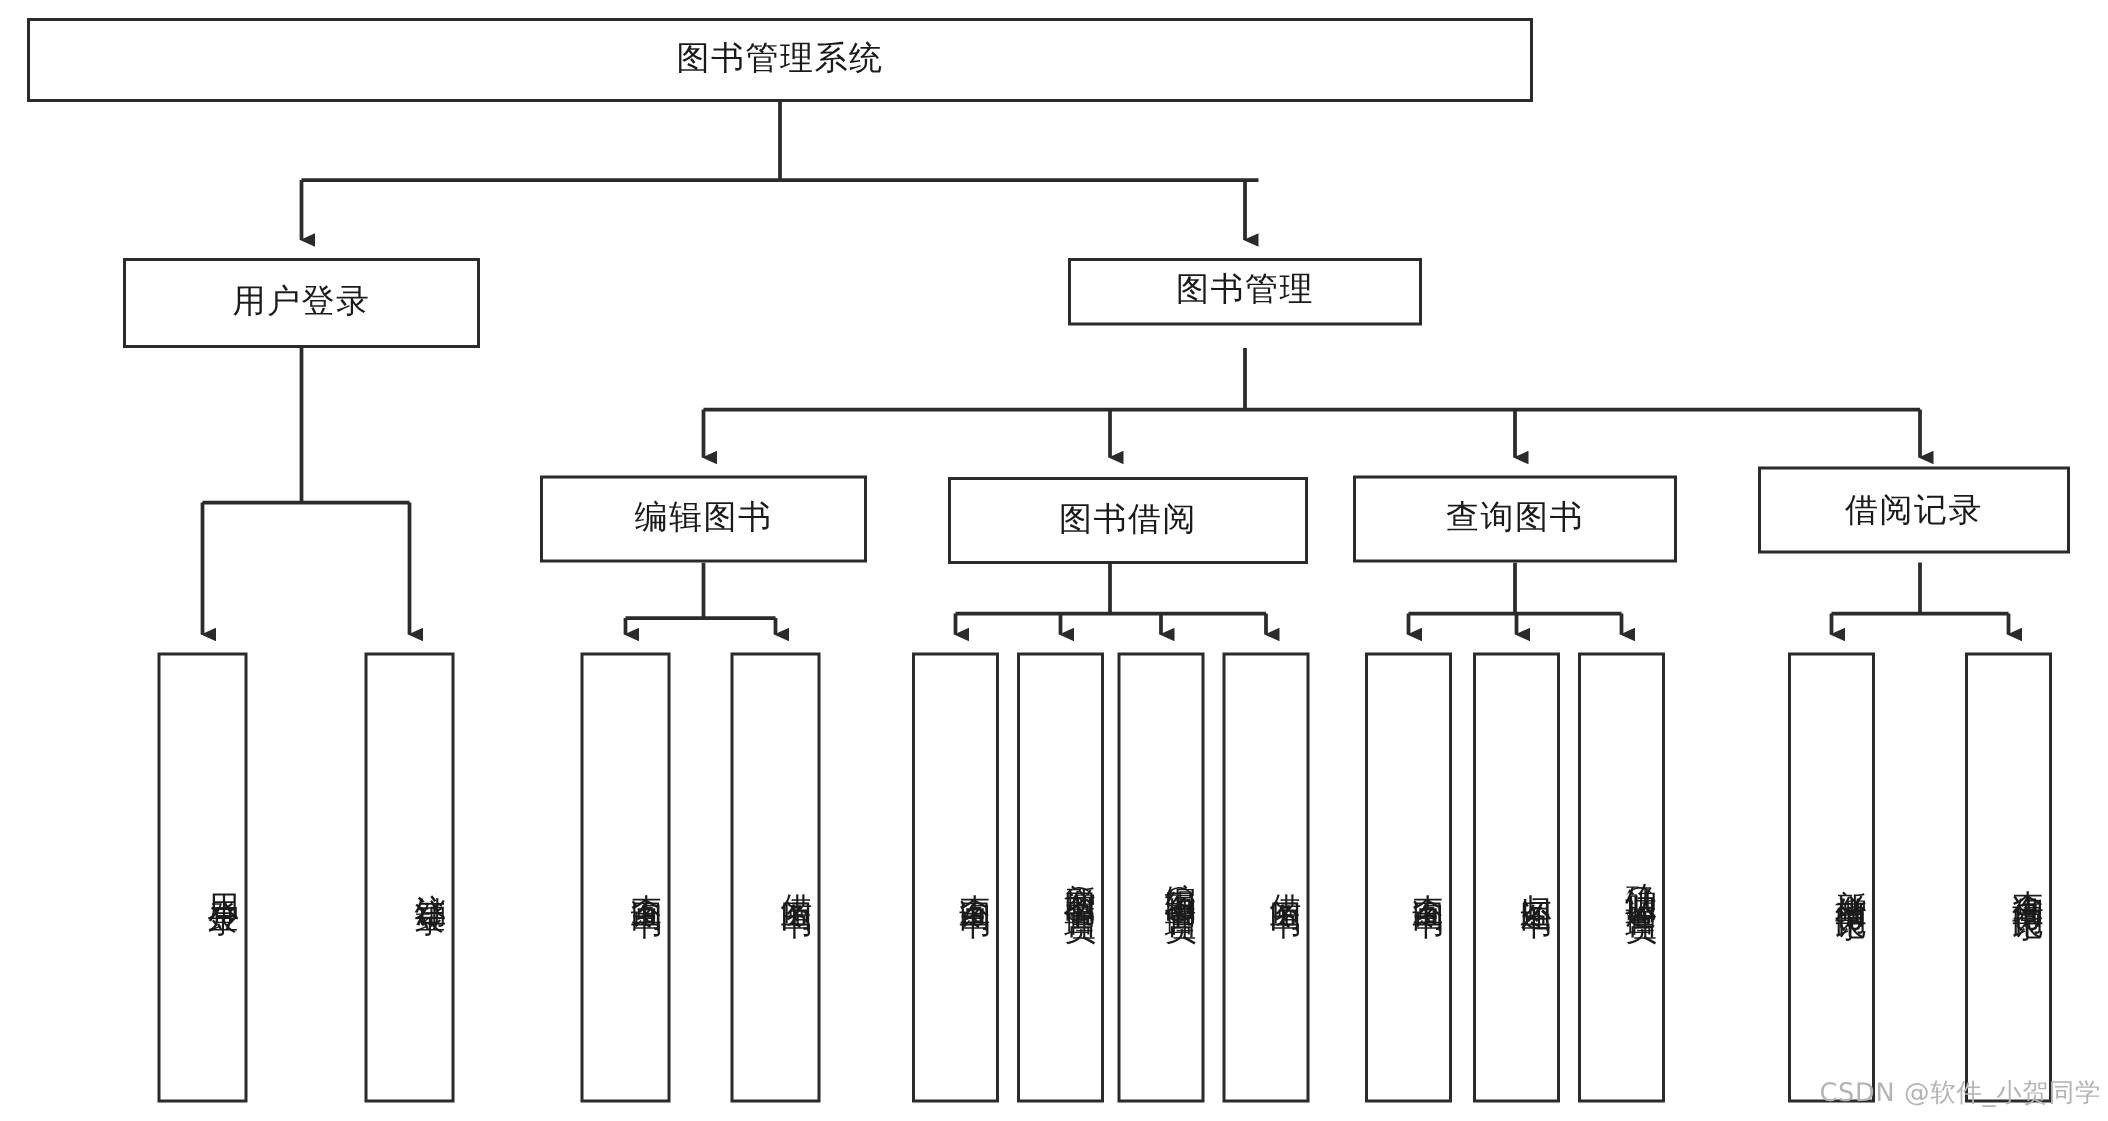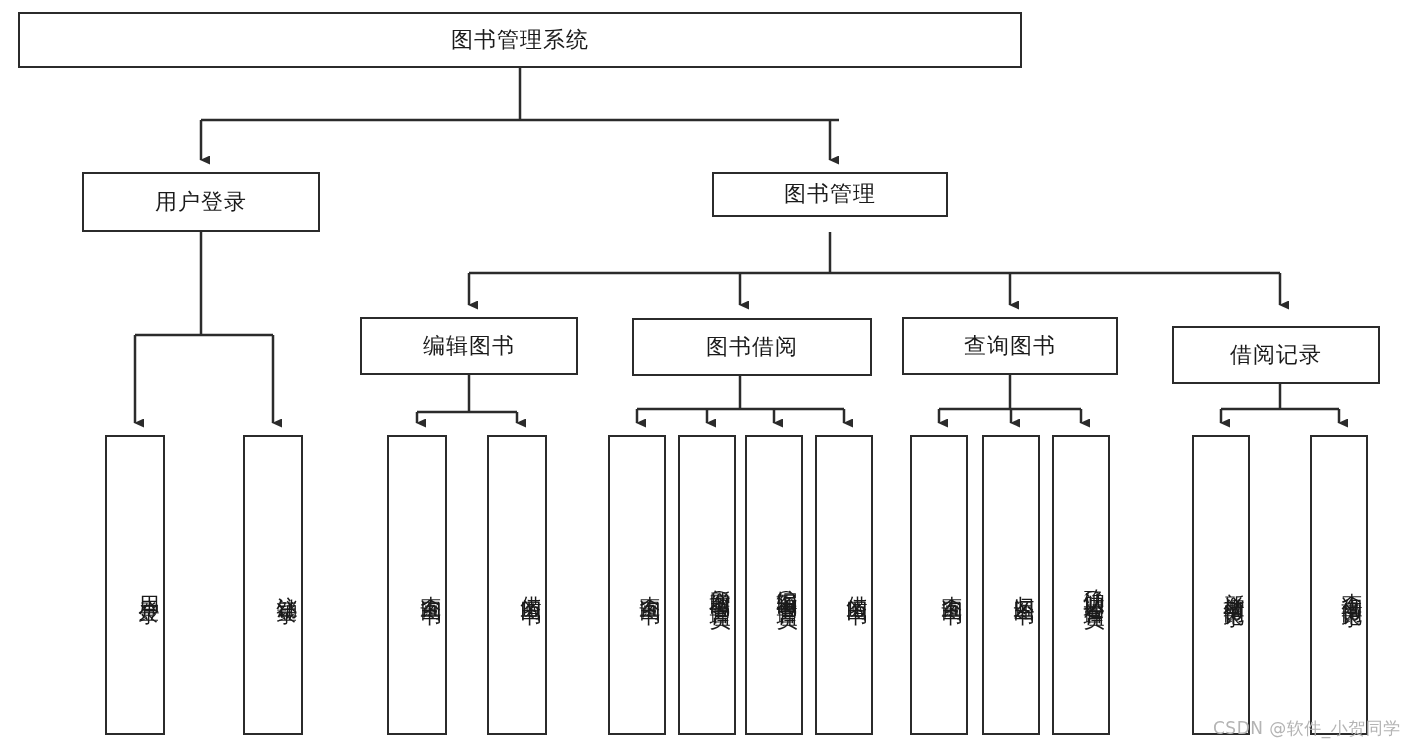--- a/index.html
+++ b/index.html
@@ -139,21 +139,21 @@
 
   <div class="node horiz" style="left:360px; top:317px; width:218px; height:58px;">
     <span>编辑图书</span>
   </div>
   <div class="node horiz" style="left:632px; top:318px; width:240px; height:58px;">
     <span>图书借阅</span>
   </div>
   <div class="node horiz" style="left:902px; top:317px; width:216px; height:58px;">
     <span>查询图书</span>
   </div>
-  <div class="node horiz" style="left:1172px; top:326px; width:208px; height:58px;font-family:Liberation Serif, serif;">
+  <div class="node horiz" style="left:1172px; top:311px; width:208px; height:58px;font-family:Liberation Serif, serif;">
     <span>借阅记录</span>
   </div>
 
   <div class="node vert" style="left:105px; top:435px; width:60px; height:300px;">
     <span class="vtext">用户登录</span>
   </div>
   <div class="node vert" style="left:243px; top:435px; width:60px; height:300px;">
     <span class="vtext">注销登录</span>
   </div>
 

